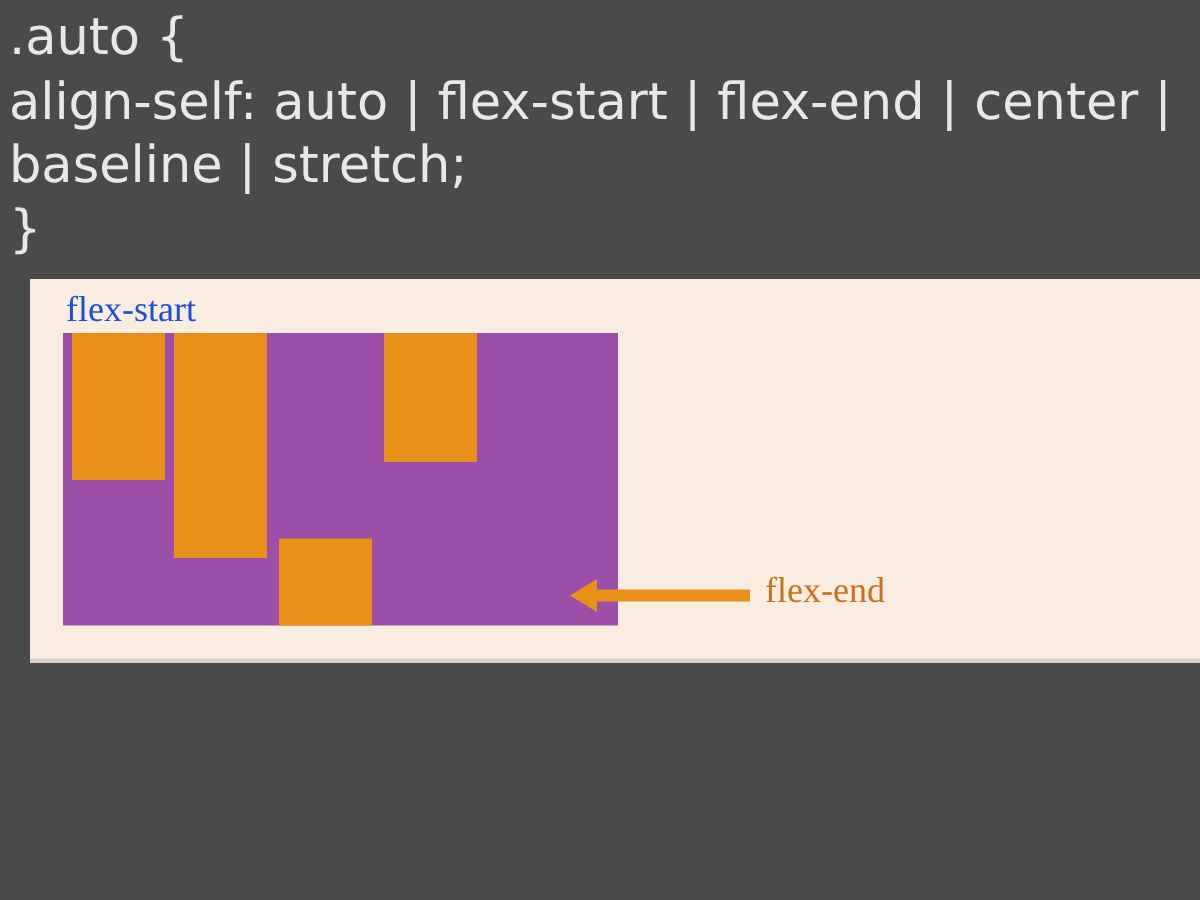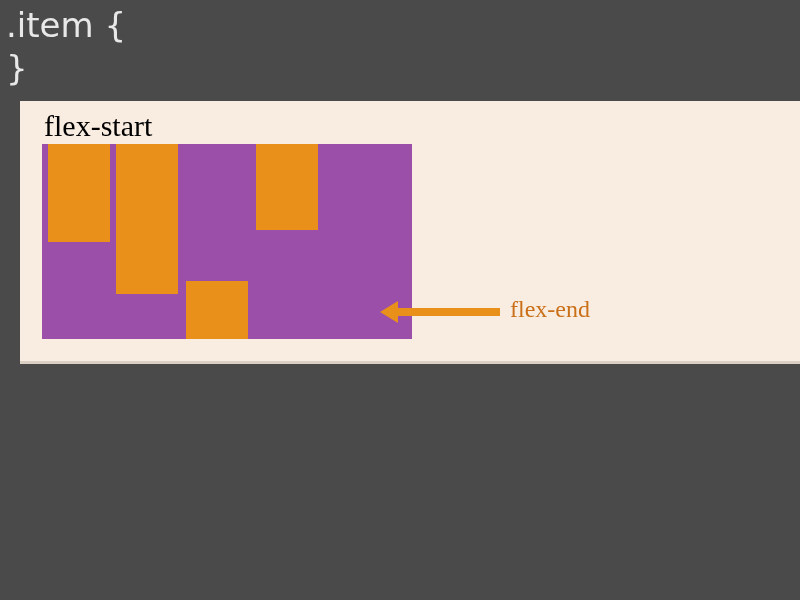--- a/index.html
+++ b/index.html
@@ -19,23 +19,23 @@
     }
     .diagram-area {
       background: #f9ece0;
       border-bottom: 3px solid #dcd0c4;
       margin-left: 20px;
       padding: 8px 0 22px 22px;
       width: 780px;
       position: relative;
     }
     .label-top {
-      color: #000000;
+      color: #1d4ed8;
       font-family: Georgia, "Times New Roman", serif;
-      font-size: 30px;
+      font-size: 24px;
       margin-bottom: 1px;
       margin-left: 2px;
     }
     .flex-container {
       background: #9b4fa8;
       width: 370px;
       height: 195px;
       display: flex;
       align-items: flex-start;
       gap: 6px;
@@ -82,21 +82,22 @@
       height: 0;
       border-top: 11px solid transparent;
       border-bottom: 11px solid transparent;
       border-right: 18px solid #e8901a;
     }
   </style>
 </head>
 <body>
 
 <div class="code-block">
-  <div>.item {</div>
+  <div>.auto {</div>
+  <div> align-self: auto | flex-start | flex-end | center | baseline | stretch;</div>
   <div>}</div>
 </div>
 
 <div class="diagram-area">
   <div class="label-top">flex-start</div>
   <div class="flex-container">
     <div class="flex-item i1"></div>
     <div class="flex-item i2"></div>
     <div class="flex-item i3"></div>
     <div class="flex-item i4"></div>

